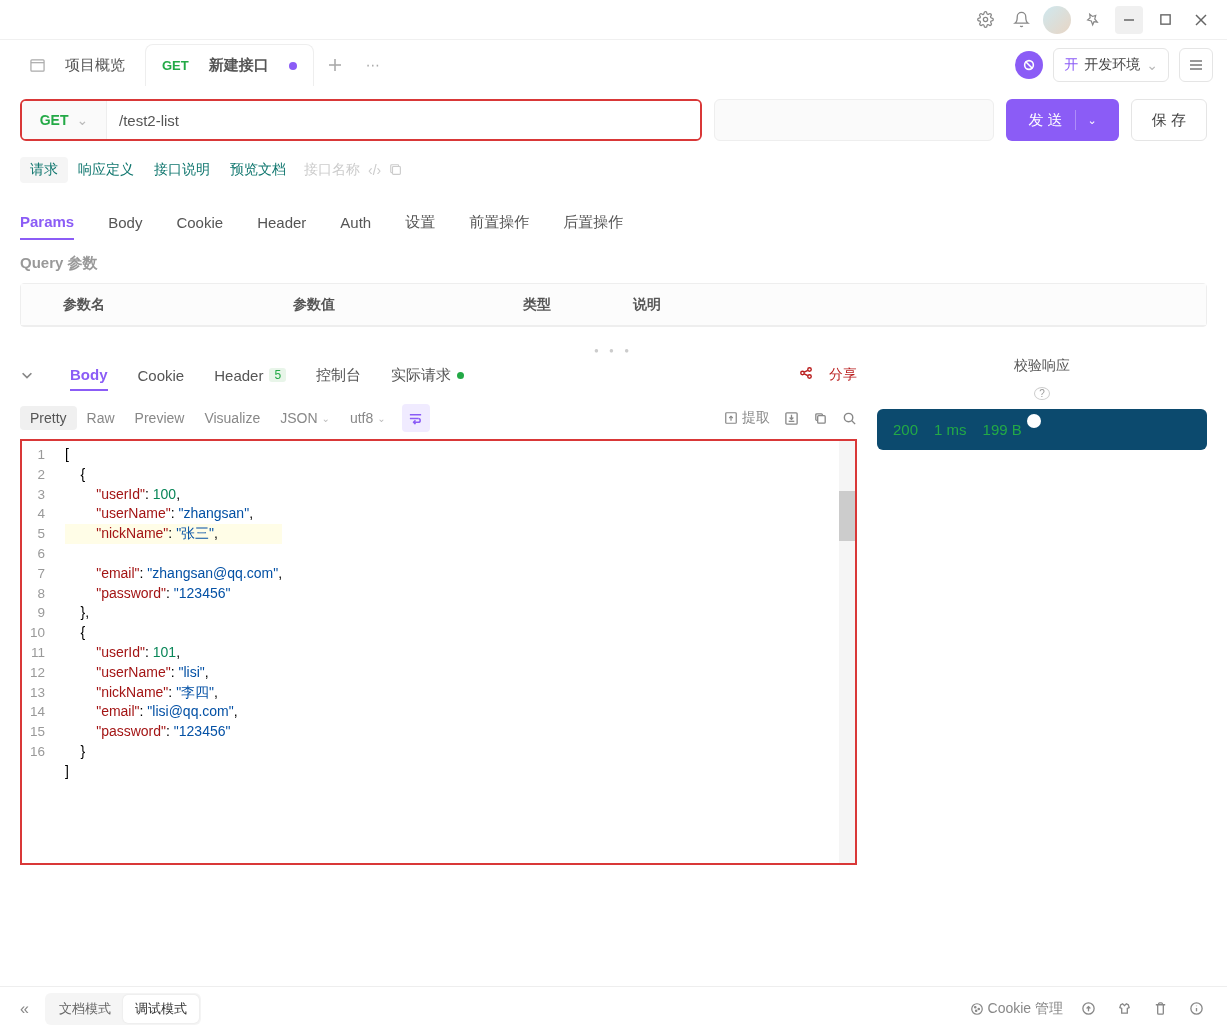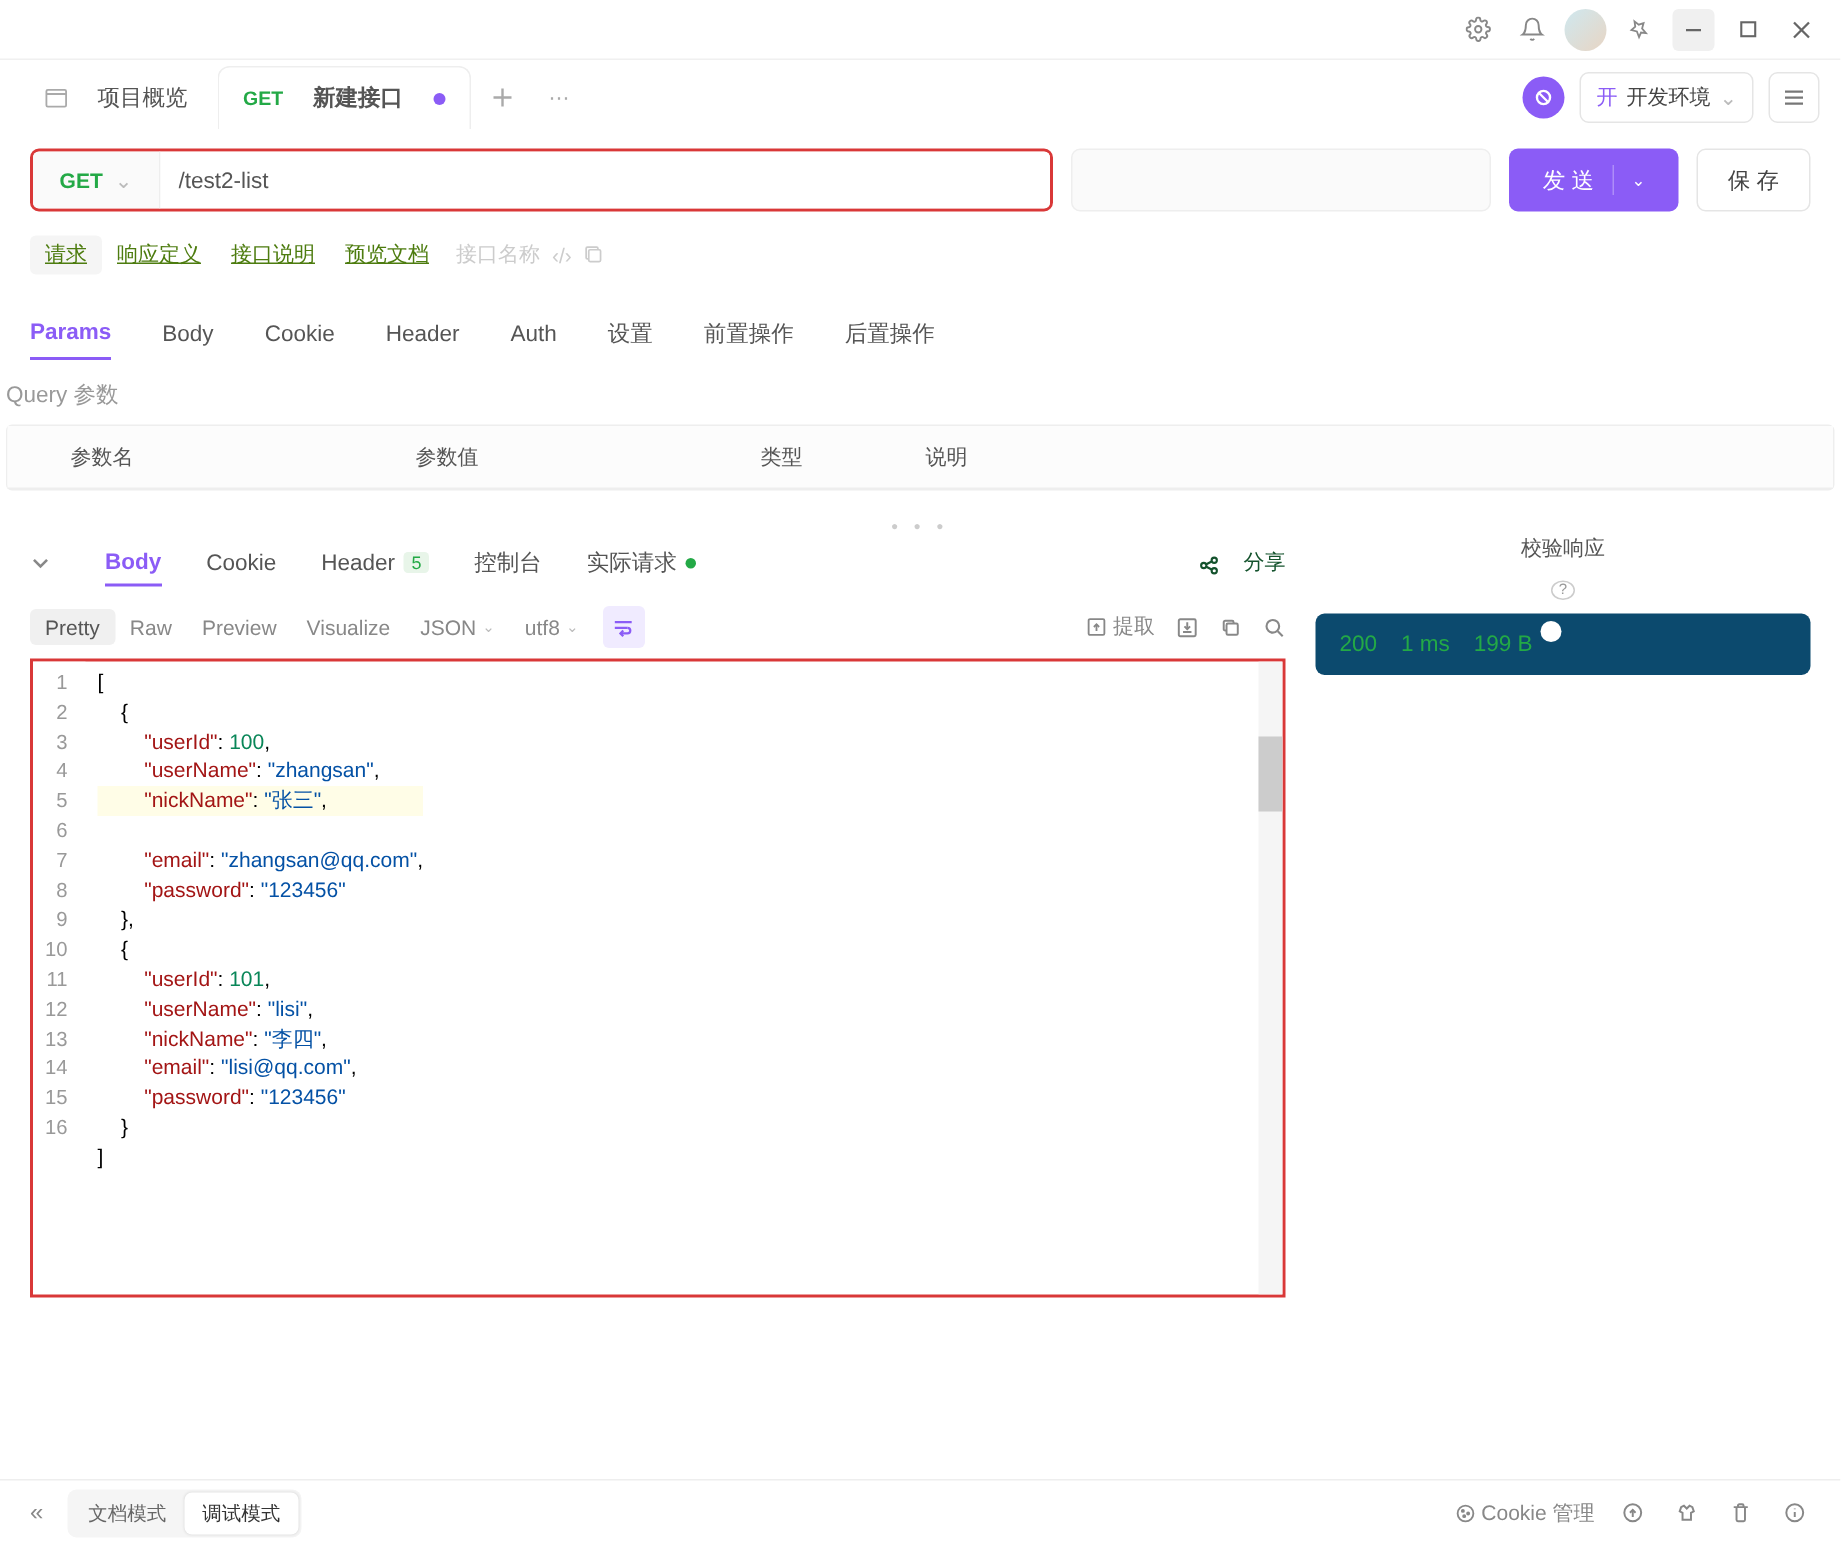--- a/index.html
+++ b/index.html
@@ -33,32 +33,32 @@
 .method-dd .chev { color: #bbb; font-weight: normal; }
 .url-input { flex: 1; height: 100%; border: none; outline: none; padding: 0 12px; font-size: 15px; color: #555; }
 .url-extra { flex: 1; max-width: 280px; height: 42px; background: #fafafa; border: 1px solid #eee; border-radius: 6px; }
 .send-btn { height: 42px; background: #8b5cf6; color: #fff; padding: 0 22px; border-radius: 6px; display: flex; align-items: center; gap: 12px; font-size: 15px; cursor: pointer; }
 .send-btn .sep { width: 1px; height: 20px; background: rgba(255,255,255,0.3); }
 .send-btn .chev { font-size: 11px; }
 .save-btn { height: 42px; border: 1px solid #e5e5e5; border-radius: 6px; padding: 0 20px; display: flex; align-items: center; color: #444; font-size: 15px; cursor: pointer; justify-content: center; }
 
 
 .subtabs { display: flex; align-items: center; height: 40px; padding: 0 20px; gap: 0; }
-.subtab { padding: 4px 10px; color: #4d7c0f; font-size: 14px; cursor: pointer; border-radius: 4px; text-decoration: underline; }
+.subtab { padding: 4px 10px; color: #0f766e; font-size: 14px; cursor: pointer; border-radius: 4px; }
 .subtab.active { background: #f5f5f5; }
 .subtabs .divider-space { margin-left: 8px; color: #ccc; display: flex; align-items: center; gap: 8px; }
 .subtabs .divider-space .icon { color: #ccc; }
 
 
 .paramtabs { display: flex; align-items: center; height: 48px; padding: 0 20px; gap: 34px; margin-top: 8px; }
 .paramtab { color: #555; font-size: 15px; cursor: pointer; padding: 8px 0; }
 .paramtab.active { color: #8b5cf6; font-weight: 600; border-bottom: 2px solid #8b5cf6; }
 
 
-.query-sec { padding: 8px 4px 0; }
+.query-sec { padding: 8px 20px 0; font-weight: bold; }
 .query-title { color: #999; font-size: 15px; margin-bottom: 10px; }
 .query-table { border: 1px solid #eee; border-radius: 4px; }
 .query-head { display: flex; height: 42px; align-items: center; padding: 0 14px; color: #555; font-size: 14px; border-bottom: 1px solid #eee; background: #fcfcfc; }
 .query-head .col { flex: 0 0 200px; }
 .query-head .col.name { margin-left: 28px; }
 .query-row { display: flex; height: 42px; align-items: center; padding: 0 14px; }
 .query-row .add { color: #bbb; margin-left: 28px; }
 
 
 .dragdots { height: 10px; display: flex; align-items: center; justify-content: center; color: #ccc; letter-spacing: 4px; font-size: 8px; margin-top: 18px; }
@@ -67,21 +67,21 @@
 .response-area { display: flex; padding: 0 20px; gap: 20px; height: 510px; }
 .response-left { flex: 1; display: flex; flex-direction: column; }
 .response-right { width: 330px; display: flex; flex-direction: column; }
 
 .resp-tabs { display: flex; align-items: center; height: 40px; gap: 30px; }
 .chevron-toggle { width: 20px; color: #888; cursor: pointer; }
 .resp-tab { color: #555; font-size: 15px; cursor: pointer; padding: 6px 0; display: flex; align-items: center; gap: 6px; }
 .resp-tab.active { color: #8b5cf6; font-weight: 600; border-bottom: 2px solid #8b5cf6; }
 .resp-tab .count { background: #e8f5e9; color: #23a946; border-radius: 3px; padding: 0 5px; font-size: 12px; }
 .resp-tab .greendot { width: 7px; height: 7px; border-radius: 50%; background: #23a946; }
-.share-btn { margin-left: auto; color: #14532d; display: flex; align-items: flex-end; gap: 16px; cursor: pointer; }
+.share-btn { margin-left: auto; color: #b91c1c; display: flex; align-items: flex-start; gap: 16px; cursor: pointer; }
 
 .view-tabs { display: flex; align-items: center; height: 38px; gap: 0; margin-top: 4px; }
 .view-tab { padding: 4px 10px; color: #888; font-size: 14px; cursor: pointer; border-radius: 4px; }
 .view-tab.active { background: #f0f0f0; color: #555; }
 .view-tab.dd { display: flex; align-items: center; gap: 4px; }
 .view-tab .chev { color: #bbb; font-size: 10px; }
 .wrap-icon { width: 28px; height: 28px; background: #f0ebff; border-radius: 4px; display: flex; align-items: center; justify-content: center; color: #8b5cf6; cursor: pointer; margin-left: 6px; }
 .view-tabs .right-icons { margin-left: auto; display: flex; align-items: center; gap: 14px; color: #888; }
 .right-icons .extract { display: flex; align-items: center; gap: 4px; cursor: pointer; }
 .right-icons .ic { cursor: pointer; }

